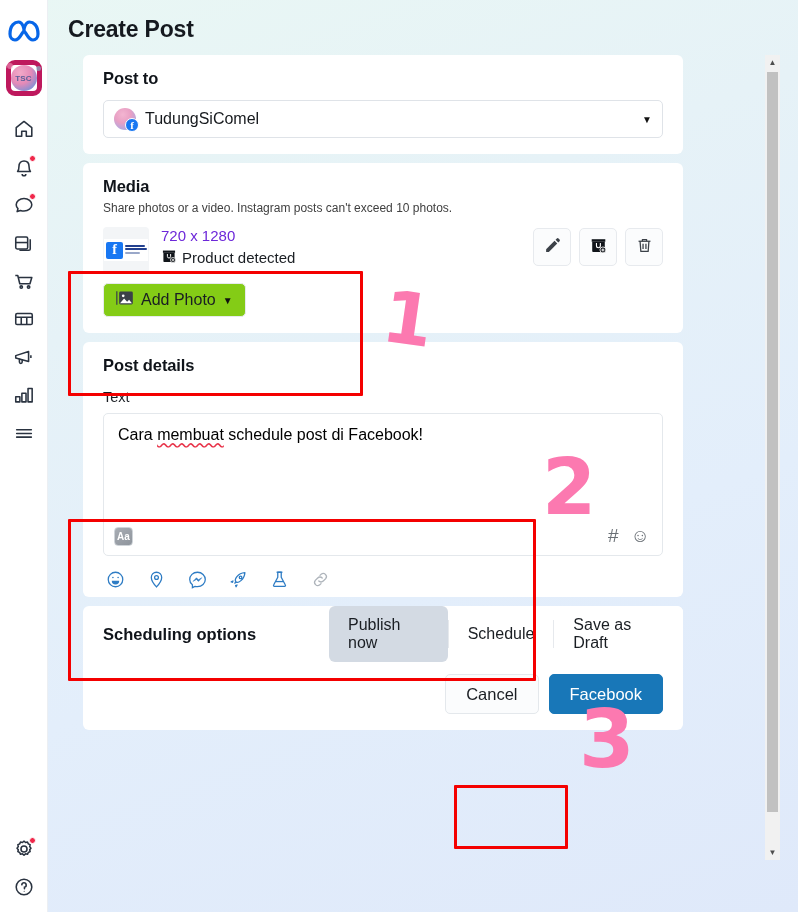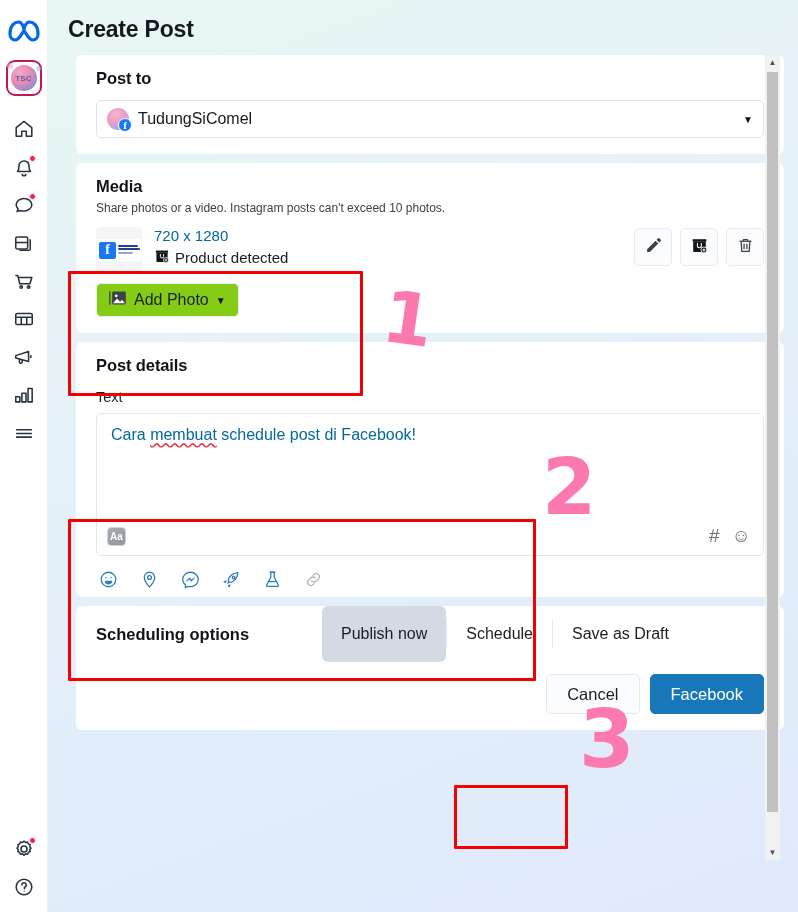--- a/index.html
+++ b/index.html
@@ -25,21 +25,21 @@
     display: flex;
     flex-direction: column;
     align-items: center;
     padding-top: 14px;
     position: relative;
     z-index: 4;
   }
   .meta-logo { width: 40px; height: 34px; display: flex; align-items: center; justify-content: center; margin-bottom: 12px; }
   .avatar-btn {
     width: 36px; height: 36px; border-radius: 9px;
-    border: 2px solid #be185d; background: #fff;
+    border: 5px solid #be185d; background: #fff;
     display: flex; align-items: center; justify-content: center;
     margin-bottom: 14px;
   }
   .avatar-circle {
     width: 26px; height: 26px; border-radius: 50%;
     background: radial-gradient(circle at 35% 30%, #f2a9c8 0%, #e48ab8 45%, #8d8fd1 75%, #7ecfdc 100%);
     display: flex; align-items: center; justify-content: center;
     font-size: 8px; color: #5b5f9a; font-weight: bold; letter-spacing: .2px;
     position: relative;
   }
@@ -82,22 +82,22 @@
   }
 
   .scrollwrap {
     position: relative;
     margin: 0 0 0 20px;
     width: 712px;
     height: 852px;
   }
   .cards {
     position: absolute;
-    left: 8px; top: 0;
-    width: 708px;
+    left: 15px; top: 0;
+    width: 600px;
   }
   .card {
     background: #ffffff;
     border-radius: 6px;
     margin-bottom: 9px;
     padding: 14px 20px 16px 20px;
   }
   .card h3 {
     font-size: 16.5px; font-weight: bold; color: #10141a;
     letter-spacing: -.1px;
@@ -161,21 +161,21 @@
     color: #fff; font-family: "Liberation Serif", serif; font-weight: bold;
     font-size: 14px; display: flex; align-items: center; justify-content: center;
     margin-left: 2px; line-height: 1;
   }
   .thumb-lines { margin-left: 2px; }
   .thumb-lines i {
     display: block; height: 2px; background: #22408f; border-radius: 1px;
     margin-bottom: 1.5px;
   }
   .media-meta { flex: 1 1 auto; }
-  .media-dim { font-size: 15px; color: #0369a1; line-height: 1.25; }
+  .media-dim { font-size: 15px; color: #6d28d9; line-height: 1.25; }
   .media-prod { font-size: 15px; color: #1a1e23; display: flex; align-items: center; gap: 5px; margin-top: 2px; }
   .media-actions { display: flex; gap: 8px; margin-top: 1px; }
   .icon-btn {
     width: 38px; height: 38px;
     border: 1px solid #e7eaee;
     border-radius: 5px;
     background: #fbfcfd;
     display: flex; align-items: center; justify-content: center;
     cursor: pointer;
   }
@@ -197,21 +197,21 @@
     margin-top: 8px;
     border: 1px solid #e4e8ec;
     border-radius: 5px;
     height: 143px;
     position: relative;
     background: #fff;
     padding: 12px 14px;
     cursor: text;
   }
   .textarea-text {
-    font-size: 16px; color: #0369a1;
+    font-size: 16px; color: #000000;
     position: relative; display: inline-block;
   }
   .spell {
     text-decoration: underline wavy #e8344a;
     text-decoration-skip-ink: none;
     text-underline-offset: 2px;
   }
   .aa-badge {
     position: absolute; left: 10px; bottom: 9px;
     width: 19px; height: 19px; border-radius: 4px;

